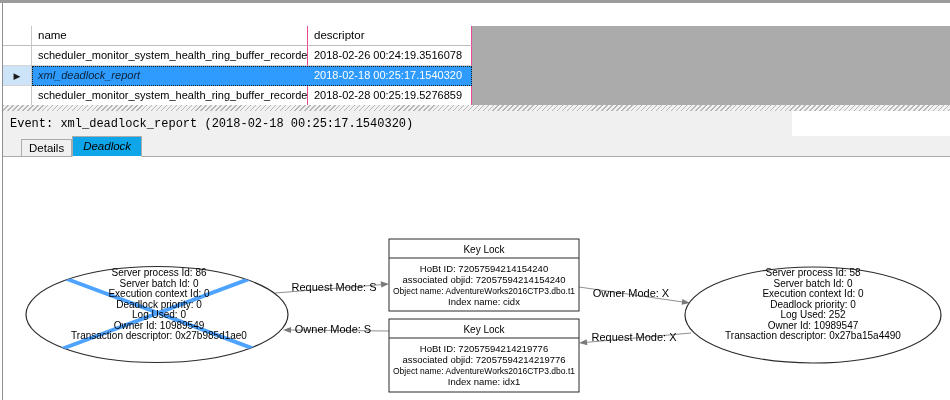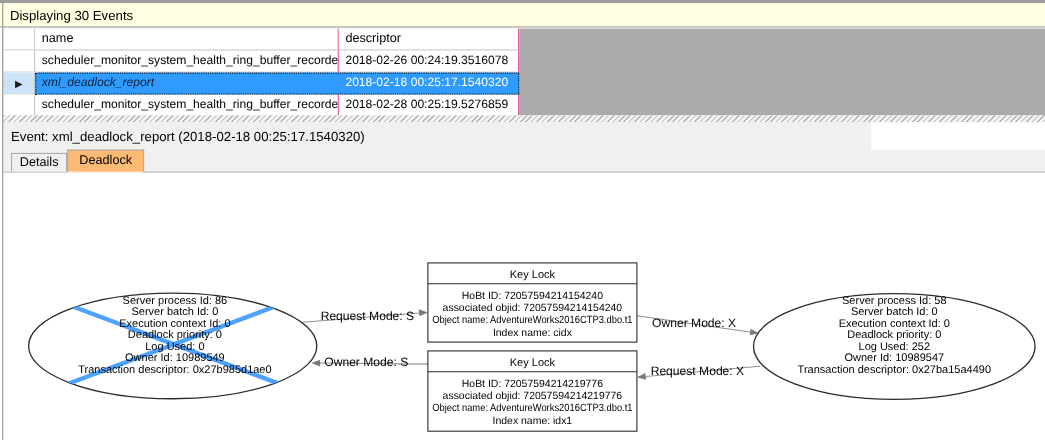--- a/index.html
+++ b/index.html
@@ -23,45 +23,44 @@
   .grid-row.selected .c-ts{color:#ffffff;}
   .grid-row.selected .gutter{background:#cde4f8;}
   .sel-outline{position:absolute;left:29px;top:0;width:440px;height:20px;
        border:1px dotted #1c1c1c;box-sizing:border-box;pointer-events:none;z-index:2;}
   .row-marker{font-size:9px;color:#1a1a1a;line-height:20px;}
   
   .splitter{position:absolute;left:3px;top:105px;width:947px;height:6px;background:#f2f2f2;
        background-image:repeating-linear-gradient(135deg,#b5b5b5 0 1px,#f2f2f2 1px 3.5px);}
   
   .event-bar{position:absolute;left:3px;top:111px;width:789px;height:25px;background:#f0f0f0;
-       line-height:26px;padding-left:7px;box-sizing:border-box;}
+       line-height:26px;padding-left:7px;box-sizing:border-box;font-family:Liberation Mono, monospace;}
   
   .tabstrip{position:absolute;left:3px;top:136px;width:947px;height:21px;background:#f0f0f0;
        border-bottom:1px solid #acacac;box-sizing:border-box;display:flex;align-items:flex-end;}
   .tab{display:inline-block;font-size:11.5px;box-sizing:border-box;cursor:default;}
-  .tab.inactive{height:17px;line-height:16px;padding:0 7px;margin-left:7px;background:#f0f0f0;
+  .tab.inactive{height:17px;line-height:16px;padding:0 7px;margin-left:18px;background:#f0f0f0;
        border:1px solid #acacac;border-bottom:none;}
-  .tab.active{height:21px;line-height:19px;padding:0 10px;background:#fdba74;
-       border:1px solid #acacac;border-bottom:1px solid #ffffff;margin-bottom:-1px;z-index:3;position:relative;}
+  .tab.active{height:21px;line-height:19px;padding:0 10px;background:#0ea5e9;
+       border:1px solid #acacac;border-bottom:1px solid #ffffff;margin-bottom:-1px;z-index:3;position:relative;font-style:italic;}
   
   .content{position:absolute;left:3px;top:157px;width:947px;height:243px;background:#fff;}
   svg text{font-family:"Liberation Sans",sans-serif;fill:#000;}
   .node-text{font-size:10px;}
   .box-text{font-size:9.5px;}
   .box-title{font-size:10px;}
   .edge-label{font-size:11px;}
 </style>
 </head>
 <body>
 
 <div class="app">
   <div class="top-strip"></div>
   <div class="left-border"></div>
 
-  <div class="events-header">Displaying 30 Events</div>
 
   <div class="grid">
     <div class="grid-row hdr">
       <div class="cell gutter"></div>
       <div class="cell c-name">name</div>
       <div class="cell c-ts">descriptor</div>
     </div>
     <div class="grid-row">
       <div class="cell gutter"></div>
       <div class="cell c-name">scheduler_monitor_system_health_ring_buffer_recorded</div>

